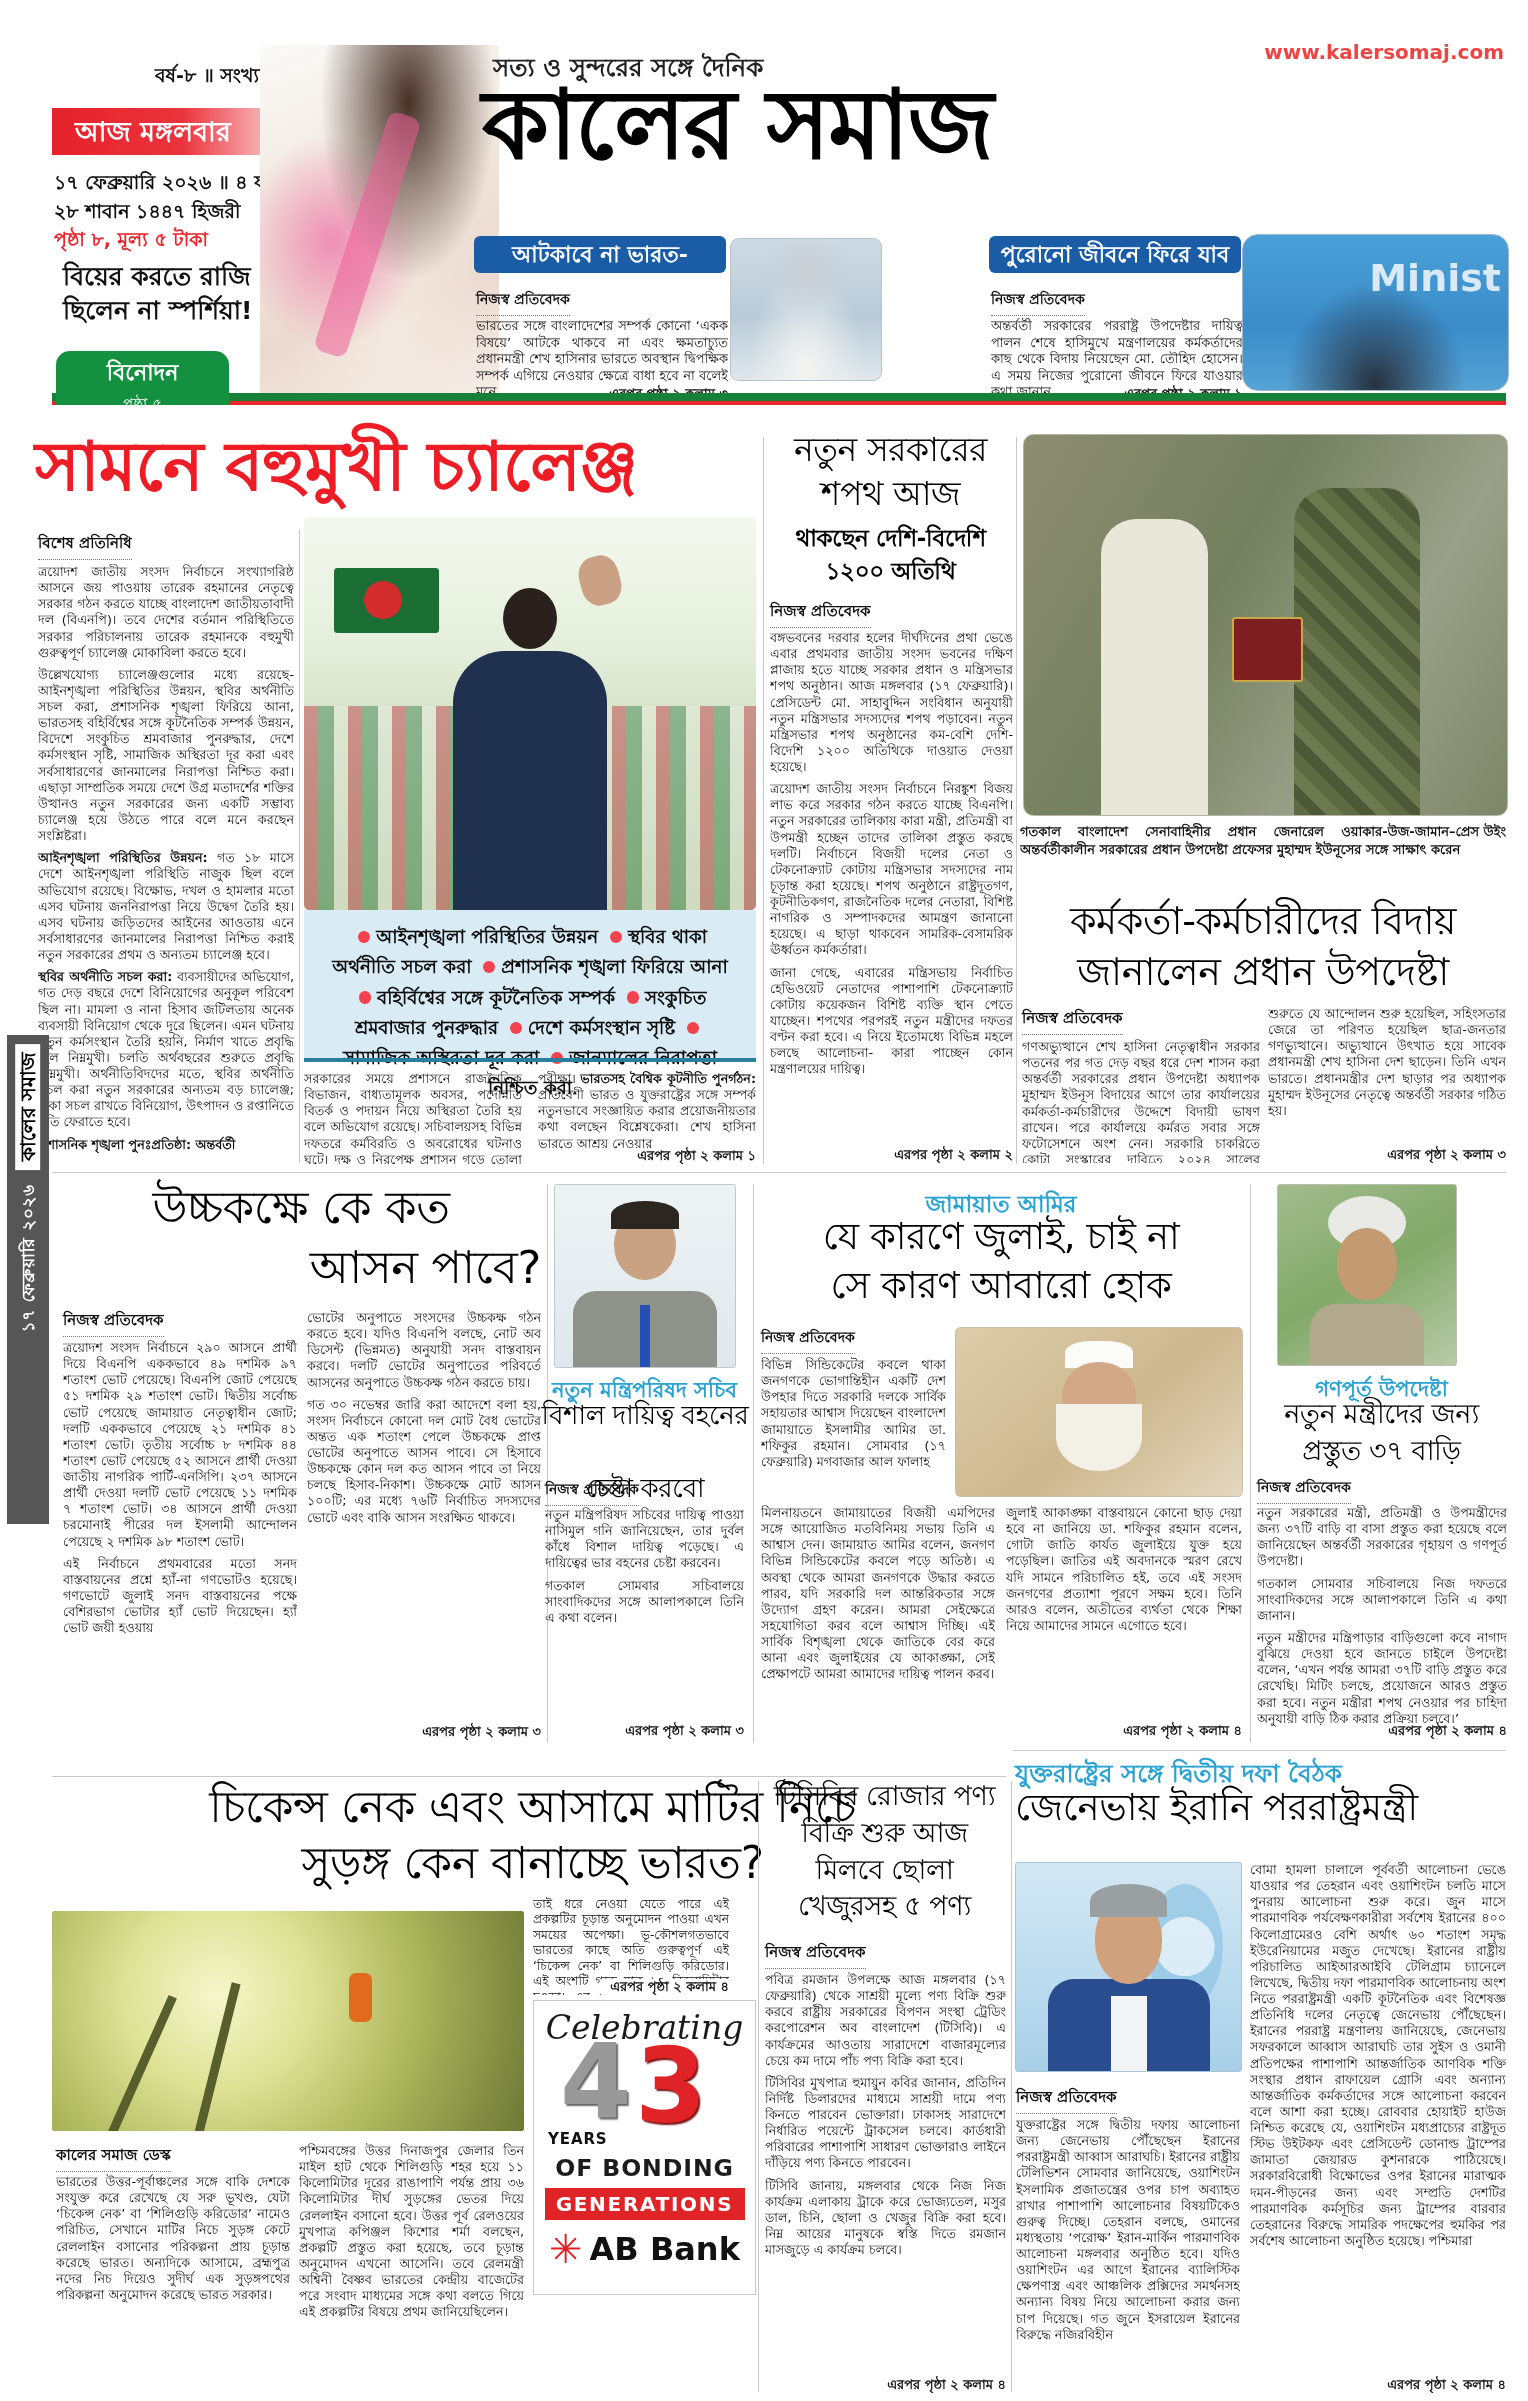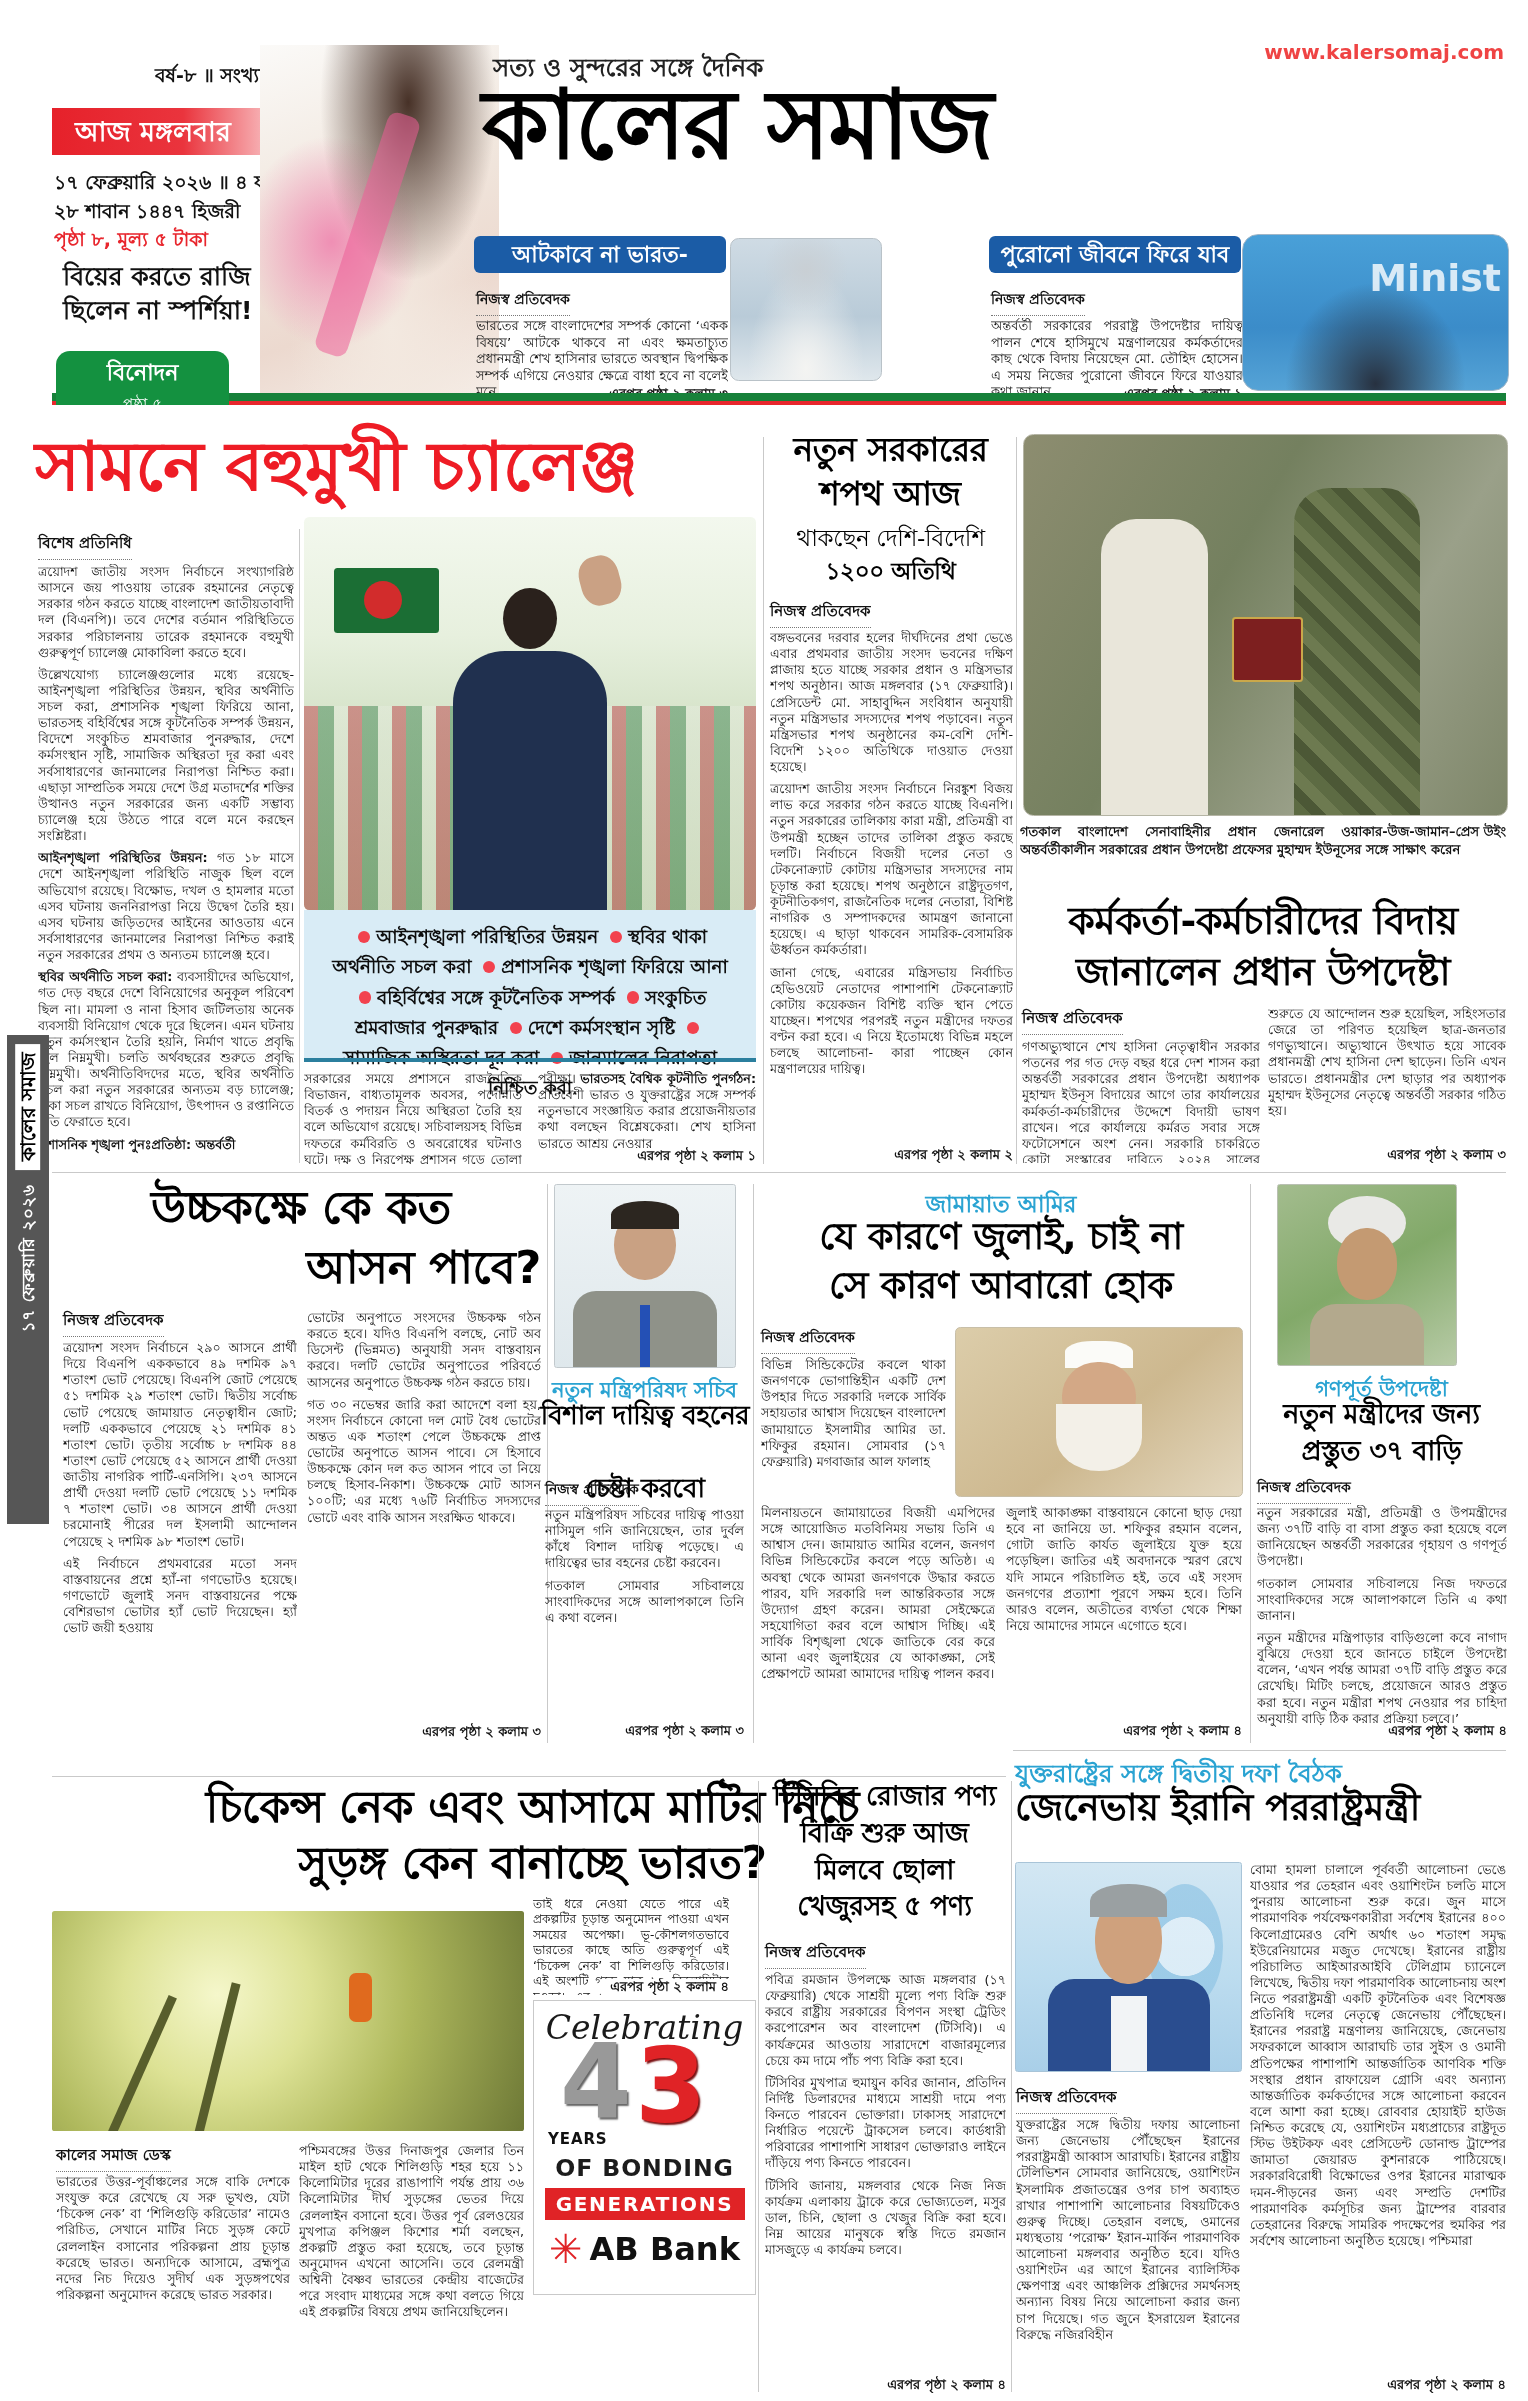--- a/index.html
+++ b/index.html
@@ -12,21 +12,21 @@
     width:1528px;height:2401px;position:relative;background:#fff;color:#111;
     font-family:"DejaVu Sans","Liberation Sans",sans-serif;overflow:hidden;
   }
   .abs{position:absolute;}
   .c{position:absolute;overflow:hidden;}
   .bt{font-size:12.7px;line-height:1.27;text-align:justify;}
   .bt p{margin:0 0 6.1px 0;}
   .lead-in{font-weight:bold;}
   .byline{position:absolute;font-weight:bold;font-size:15px;border-bottom:1.7px dotted #777;padding-bottom:2.6px;white-space:nowrap;}
   .jump-abs{position:absolute;right:0;bottom:0;background:#fff;padding-left:8.7px;font-weight:bold;font-size:13px;}
-  .hd{font-weight:700;text-align:center;line-height:1.08;letter-spacing:-0.4px;color:#000;}
+  .hd{font-weight:400;text-align:center;line-height:1.08;letter-spacing:-0.4px;color:#000;}
   .kicker{position:absolute;color:var(--c-kicker);font-weight:bold;text-align:center;}
   .vline{position:absolute;width:0.9px;background:#c9c9c9;}
   .hline{position:absolute;height:0.9px;background:#c9c9c9;}
   .photo{position:absolute;overflow:hidden;}
   .caption{font-size:13px;font-weight:bold;text-align:justify;line-height:1.35;}
   .credit{float:right;font-weight:bold;}
   .bullet-box{position:absolute;background:var(--c-bbox);text-align:center;font-weight:bold;
     font-size:18.3px;line-height:1.65;padding:12.2px 17.5px;box-sizing:border-box;color:#0d0d0d;}
   .bli{white-space:normal;}
   .bdot{display:inline-block;width:12.2px;height:12.2px;border-radius:50%;background:var(--c-bdot);margin:0 6.1px 0 5.2px;}
@@ -158,21 +158,21 @@
   <span>প্রতিবেশী ভারত ও যুক্তরাষ্ট্রের সঙ্গে সম্পর্ক নতুনভাবে সংজ্ঞায়িত করার প্রয়োজনীয়তার কথা বলছেন বিশ্লেষকেরা। শেখ হাসিনা ভারতে আশ্রয় নেওয়ার</span>
   <span class="jump-abs">এরপর পৃষ্ঠা ২ কলাম ১</span>
 </div>
 
 <div class="vline" style="left:299px;top:529px;height:634px;"></div>
 <div class="vline" style="left:763px;top:437px;height:727px;"></div>
 <div class="vline" style="left:1016px;top:437px;height:727px;"></div>
 
 <div class="abs hd" style="left:768px;top:432px;width:245px;font-size:33px;">নতুন সরকারের</div>
 <div class="abs hd" style="left:768px;top:476px;width:245px;font-size:33px;">শপথ আজ</div>
-<div class="abs hd" style="left:768px;top:526px;width:245px;font-size:23px;font-weight:400;">থাকছেন দেশি-বিদেশি</div>
+<div class="abs hd" style="left:768px;top:526px;width:245px;font-size:23px;font-weight:700;">থাকছেন দেশি-বিদেশি</div>
 <div class="abs hd" style="left:768px;top:559px;width:245px;font-size:23px;font-weight:700;">১২০০ অতিথি</div>
 <div class="byline" style="left:770px;top:599px;">নিজস্ব প্রতিবেদক</div>
 <div class="c bt" style="left:770px;top:630px;width:243px;height:533px;">
   <p><span>বঙ্গভবনের দরবার হলের দীর্ঘদিনের প্রথা ভেঙে এবার প্রথমবার জাতীয় সংসদ ভবনের দক্ষিণ প্লাজায় হতে যাচ্ছে সরকার প্রধান ও মন্ত্রিসভার শপথ অনুষ্ঠান। আজ মঙ্গলবার (১৭ ফেব্রুয়ারি)। প্রেসিডেন্ট মো. সাহাবুদ্দিন সংবিধান অনুযায়ী নতুন মন্ত্রিসভার সদস্যদের শপথ পড়াবেন। নতুন মন্ত্রিসভার শপথ অনুষ্ঠানের কম-বেশি দেশি-বিদেশি ১২০০ অতিথিকে দাওয়াত দেওয়া হয়েছে।</span></p>
   <p><span>ত্রয়োদশ জাতীয় সংসদ নির্বাচনে নিরঙ্কুশ বিজয় লাভ করে সরকার গঠন করতে যাচ্ছে বিএনপি। নতুন সরকারের তালিকায় কারা মন্ত্রী, প্রতিমন্ত্রী বা উপমন্ত্রী হচ্ছেন তাদের তালিকা প্রস্তুত করছে দলটি। নির্বাচনে বিজয়ী দলের নেতা ও টেকনোক্র্যাট কোটায় মন্ত্রিসভার সদস্যদের নাম চূড়ান্ত করা হয়েছে। শপথ অনুষ্ঠানে রাষ্ট্রদূতগণ, কূটনীতিকগণ, রাজনৈতিক দলের নেতারা, বিশিষ্ট নাগরিক ও সম্পাদকদের আমন্ত্রণ জানানো হয়েছে। এ ছাড়া থাকবেন সামরিক-বেসামরিক ঊর্ধ্বতন কর্মকর্তারা।</span></p>
   <p><span>জানা গেছে, এবারের মন্ত্রিসভায় নির্বাচিত হেভিওয়েট নেতাদের পাশাপাশি টেকনোক্র্যাট কোটায় কয়েকজন বিশিষ্ট ব্যক্তি স্থান পেতে যাচ্ছেন। শপথের পরপরই নতুন মন্ত্রীদের দফতর বণ্টন করা হবে। এ নিয়ে ইতোমধ্যে বিভিন্ন মহলে চলছে আলোচনা- কারা পাচ্ছেন কোন মন্ত্রণালয়ের দায়িত্ব।</span></p>
   <span class="jump-abs">এরপর পৃষ্ঠা ২ কলাম ২</span>
 </div>
 
 <div class="photo" style="left:1023px;top:434px;width:483px;height:380px;border-radius:10.5px;border:0.9px solid #b5b5a5;

